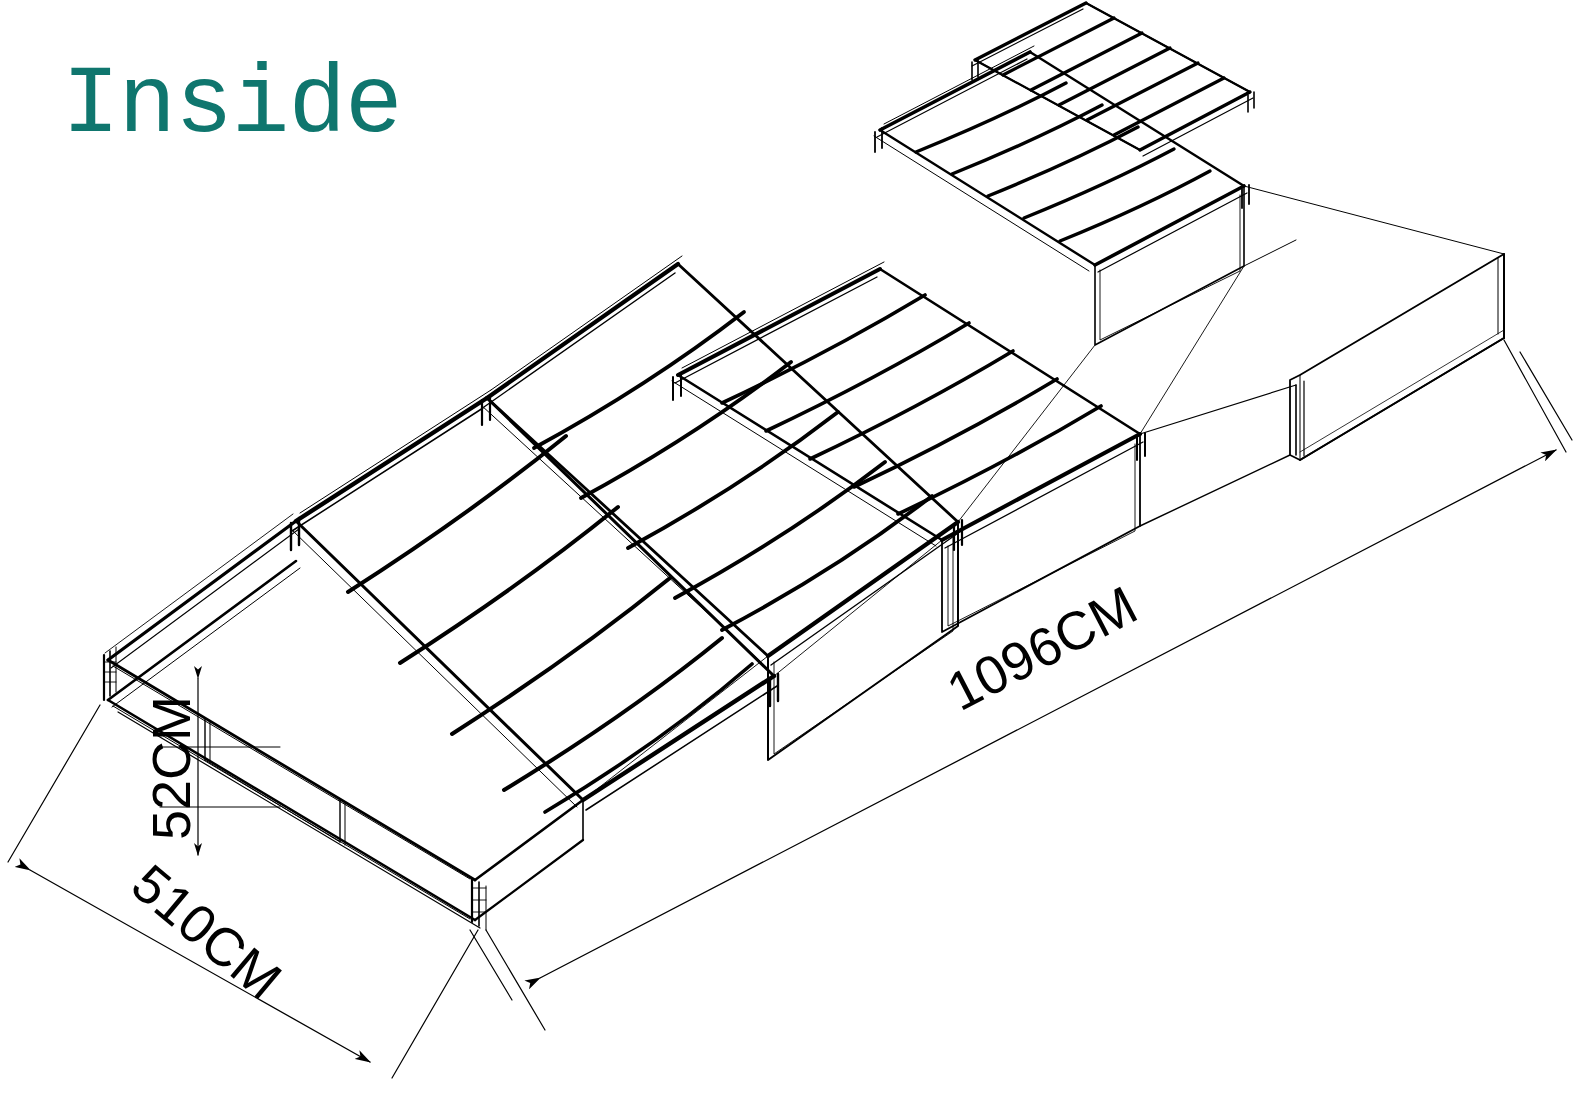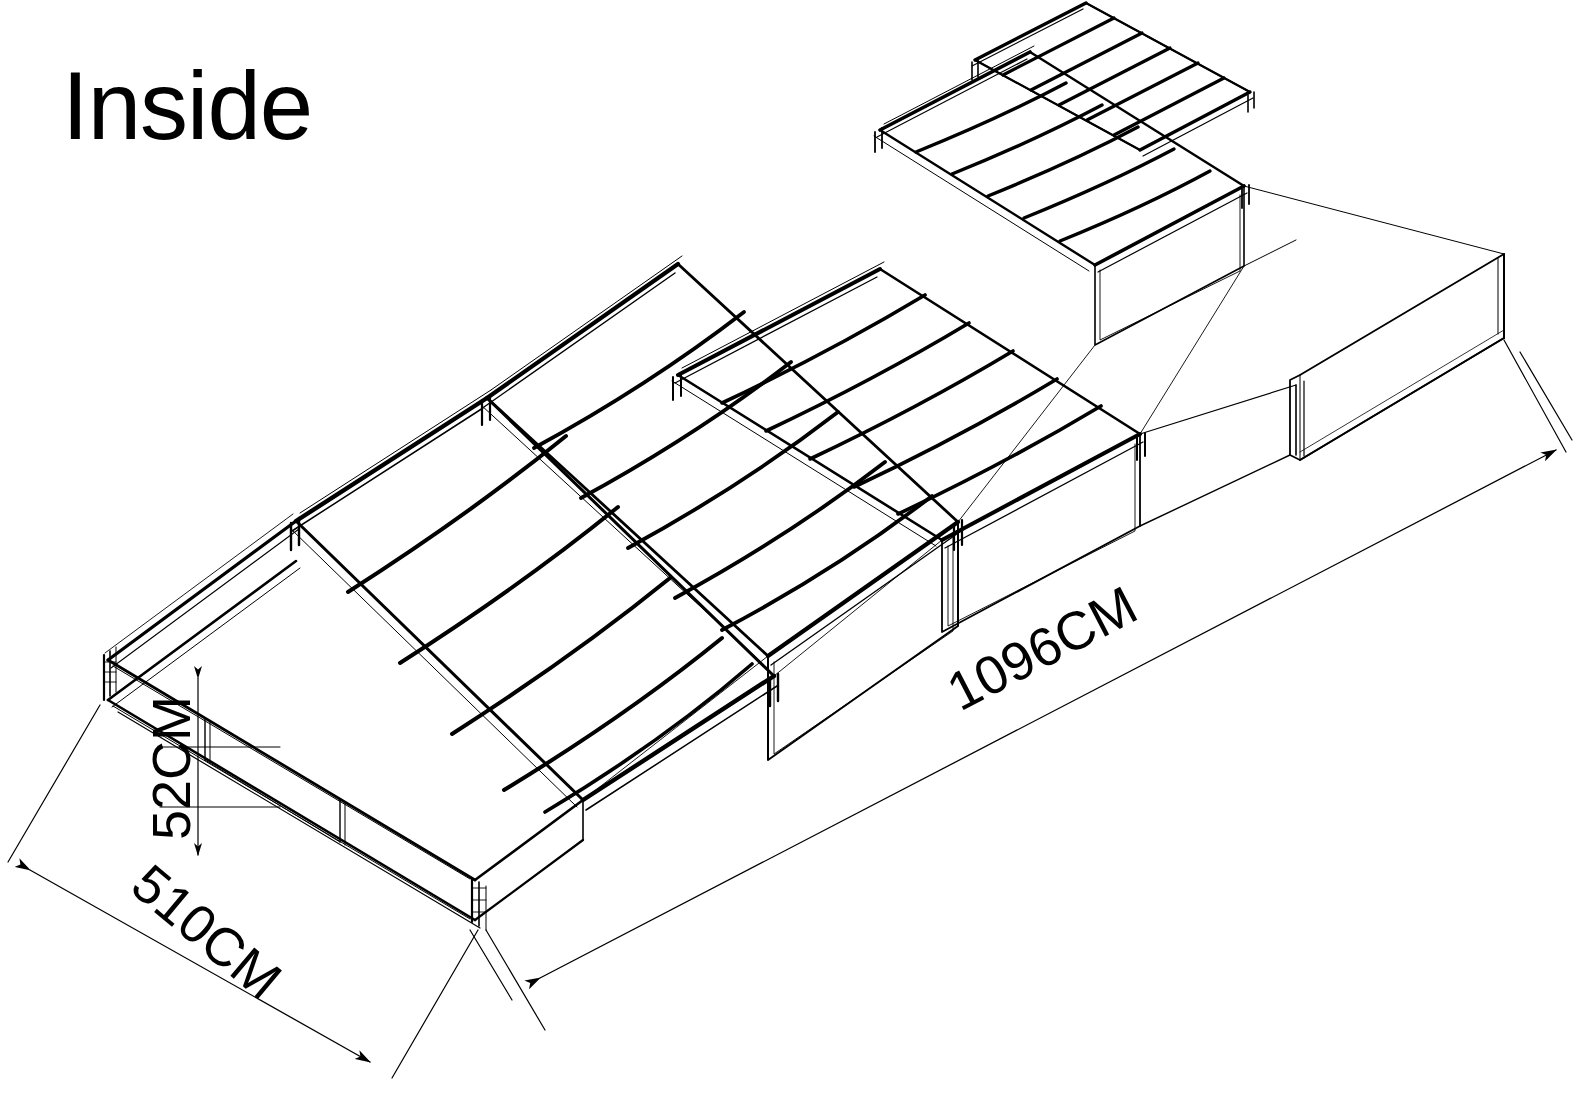--- a/index.html
+++ b/index.html
@@ -1,21 +1,21 @@
 <!DOCTYPE html>
 <html><head>
 <meta charset="utf-8">
 <title>Pool Enclosure Technical Drawing</title>
 <style>
   html,body{margin:0;padding:0;background:#ffffff;}
   body{width:1587px;height:1103px;overflow:hidden;
        font-family:"Liberation Sans","DejaVu Sans",sans-serif;}
   #stage{position:relative;width:1587px;height:1103px;background:#fff;}
   #drawing{position:absolute;left:0;top:0;width:1587px;height:1103px;}
-  .ttl{position:absolute;white-space:nowrap;color:#000000;}
+  .ttl{position:absolute;white-space:nowrap;color:#0f766e;font-family:Liberation Mono, monospace;}
   #title-inside{left:62px;top:58px;font-size:96px;line-height:1;letter-spacing:-1px;}
 </style>
 </head>
 <body>
 
 <div id="stage">
 
   <svg id="drawing" viewBox="0 0 1587 1103" xmlns="http://www.w3.org/2000/svg">
     <defs>
       <marker id="ah" markerWidth="16" markerHeight="10" refX="15" refY="5" orient="auto" markerUnits="userSpaceOnUse">

